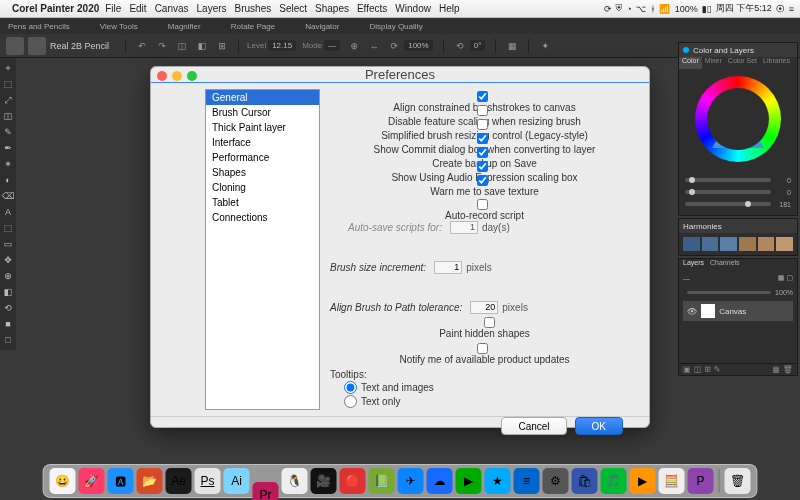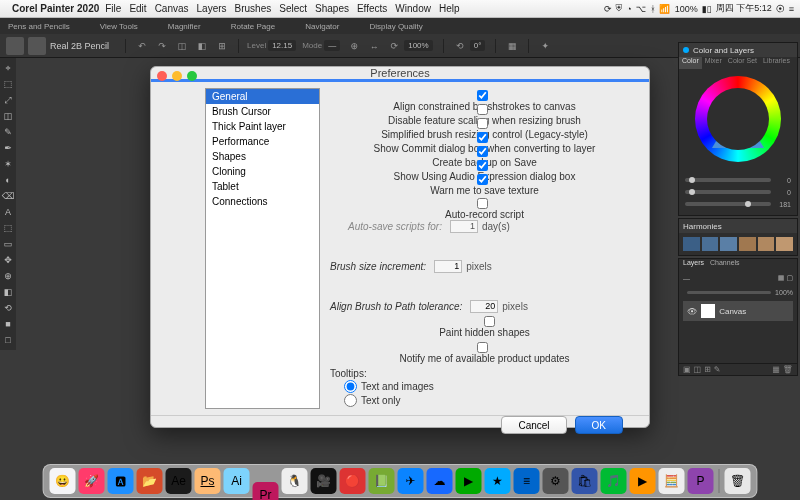--- a/index.html
+++ b/index.html
@@ -53,21 +53,21 @@
 .layers-ctrl { height: 14px; display: flex; align-items: center; padding: 0 4px; gap: 2px; font-size: 7px; color: #aaa; }
 .layers-opacity { height: 14px; display: flex; align-items: center; padding: 0 4px; font-size: 7px; color: #aaa; }
 .layers-opacity .bar { flex: 1; height: 3px; background: #555; margin: 0 4px; border-radius: 2px; }
 .layer-row { height: 20px; background: #4a4a4a; display: flex; align-items: center; padding: 0 4px; font-size: 8px; color: #ddd; gap: 4px; margin: 2px 4px; }
 .layer-row .thumb { width: 14px; height: 14px; background: #fff; }
 .panel-ftr { height: 12px; border-top: 1px solid #1a1a1a; display: flex; padding: 0 4px; gap: 3px; align-items: center; }
 .panel-ftr span { font-size: 8px; color: #888; }
 
 
 .dialog { position: absolute; left: 150px; top: 66px; width: 500px; height: 362px; background: #ececec; border: 1px solid #aaa; border-radius: 6px; box-shadow: 0 8px 24px rgba(0,0,0,0.5); display: flex; flex-direction: column; }
-.dlg-titlebar { height: 20px; display: flex; align-items: center; justify-content: center; position: relative; font-size: 11px; color: #444; border-bottom: 3px solid #3b82f6; }
+.dlg-titlebar { height: 20px; display: flex; align-items: center; justify-content: center; position: relative; font-size: 13px; color: #444; border-bottom: 1px solid #3b82f6; }
 .traffic { position: absolute; left: 6px; top: 4px; display: flex; gap: 5px; }
 .traffic span { width: 10px; height: 10px; border-radius: 50%; }
 .tl-close { background: #ff5f57; }
 .tl-min { background: #febc2e; }
 .tl-max { background: #28c840; }
 .dlg-body { flex: 1; display: flex; padding: 6px; gap: 6px; margin-left: 48px; }
 .dlg-cat { width: 115px; background: #fff; border: 1px solid #999; font-size: 10px; overflow-y: auto; }
 .dlg-cat .cat { padding: 2px 6px; cursor: default; }
 .dlg-cat .cat.sel { background: #2a6fd6; color: #fff; }
 .dlg-content { flex: 1; font-size: 10px; color: #333; padding: 2px 4px; overflow-y: auto; }
@@ -270,20 +270,21 @@
       <span class="tl-min"></span>
       <span class="tl-max"></span>
     </div>
     <span>Preferences</span>
   </div>
   <div class="dlg-body">
     <div class="dlg-cat" id="dlg-cat">
         <div class="cat sel">General</div>
         <div class="cat">Brush Cursor</div>
         <div class="cat">Thick Paint layer</div>
+        <div class="cat">Interface</div>
         <div class="cat">Performance</div>
         <div class="cat">Shapes</div>
         <div class="cat">Cloning</div>
         <div class="cat">Tablet</div>
         <div class="cat">Connections</div>
       </div>
     <div class="dlg-content">
       <div id="checks-block">
           <div class="chk-row">
             <input type="checkbox" checked="" style="">
@@ -300,21 +301,21 @@
           <div class="chk-row">
             <input type="checkbox" checked="" style="">
             <span>Show Commit dialog box when converting to layer</span>
           </div>
           <div class="chk-row">
             <input type="checkbox" checked="" style="">
             <span>Create backup on Save</span>
           </div>
           <div class="chk-row">
             <input type="checkbox" checked="" style="">
-            <span>Show Using Audio Expression dialog box</span>
+            <span>Show Using Audio Expression scaling box</span>
           </div>
           <div class="chk-row">
             <input type="checkbox" checked="" style="">
             <span>Warn me to save texture</span>
           </div>
         </div>
       <div style="height:10px"></div>
       <div class="chk-row">
         <input type="checkbox" style="">
         <span>Auto-record script</span>
@@ -362,21 +363,21 @@
     <button class="btn primary">OK</button>
   </div>
 </div>
 
 <div class="dock" id="dock">
     <div class="app" style="background: rgb(245, 245, 247);">😀</div>
     <div class="app" style="background: rgb(255, 59, 107);">🚀</div>
     <div class="app" style="background: rgb(30, 143, 255);">🅰</div>
     <div class="app" style="background: rgb(213, 75, 42);">📂</div>
     <div class="app" style="background: rgb(27, 27, 27);">Ae</div>
-    <div class="app" style="background: #fdba74; text-decoration: underline;">Ps</div>
+    <div class="app" style="background: #e5e5e5; text-decoration: underline;">Ps</div>
     <div class="app" style="background: #7dd3fc;">Ai</div>
     <div class="app" style="background: #be185d; margin-top: 28px;">Pr</div>
     <div class="app" style="background: rgb(238, 238, 238);">🐧</div>
     <div class="app" style="background: rgb(17, 17, 17);">🎥</div>
     <div class="app" style="background: rgb(221, 51, 51);">🔴</div>
     <div class="app" style="background: rgb(119, 170, 51);">📗</div>
     <div class="app" style="background: rgb(10, 132, 255);">✈</div>
     <div class="app" style="background: rgb(23, 105, 255);">☁</div>
     <div class="app" style="background: rgb(0, 170, 0);">▶</div>
     <div class="app" style="background: rgb(0, 170, 255);">★</div>

